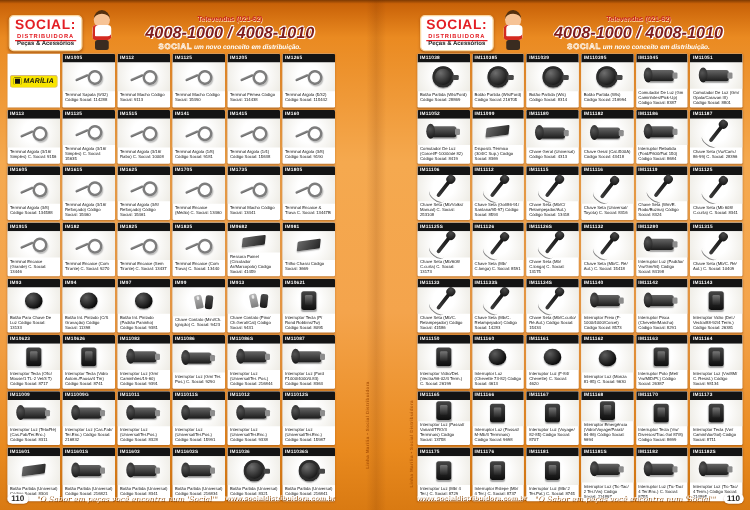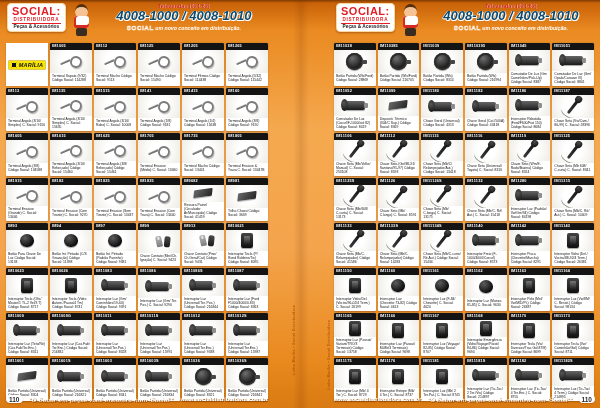--- a/index.html
+++ b/index.html
@@ -9,35 +9,35 @@
     background:linear-gradient(180deg,#7e3a03 0px,#c96208 3px,#ea8a21 30px,#f5a94f 130px,#f4a44c 250px,#e98a1f 360px,#d97a12 100%);
   }
   .spread{position:absolute;inset:0}
   .spread::after{content:"";position:absolute;left:293px;top:0;width:16px;height:100%;
     background:linear-gradient(90deg,rgba(110,45,0,0),rgba(110,45,0,.16) 50%,rgba(110,45,0,0));pointer-events:none}
   .page{position:absolute;top:0;height:408px;width:300px}
   .page-left{left:0}
   .page-right{left:300px}
 
   
-  .page-header{position:absolute;top:3px;height:38px;display:flex;align-items:flex-start;gap:5px}
+  .page-header{position:absolute;top:3px;height:38px;display:flex;align-items:flex-end;gap:5px}
   .page-left .page-header{left:7px;right:30px}
   .page-right .page-header{left:36px;right:5px}
   .logo-box{background:#fff;border:1px solid #fad79f;border-radius:4px;padding:2px 4px 2px;text-align:center;
     box-shadow:0 1px 2px rgba(110,45,0,.45);flex:0 0 auto}
   .logo-social{font-size:11px;font-weight:900;color:#e31e24;letter-spacing:.5px;line-height:1}
   .logo-dist{font-size:4.6px;font-weight:800;color:#e31e24;letter-spacing:.7px;border-bottom:.5px solid #e31e24;padding-bottom:.5px}
   .logo-pecas{font-size:4.8px;font-weight:800;color:#191919;margin-top:.5px}
   .mascot{position:relative;width:22px;height:34px;flex:0 0 auto}
   .m-head{position:absolute;top:1px;left:4px;width:13px;height:12px;background:#f6c396;border-radius:50%;border-top:3px solid #53300f}
   .m-body{position:absolute;top:13px;left:3px;width:15px;height:12px;background:#fff;border-radius:3px;box-shadow:inset 0 -3px 0 #d42a20,inset 2px 0 0 #d42a20}
   .m-legs{position:absolute;top:25px;left:5px;width:11px;height:8px;background:#3a2c20;border-radius:2px}
   .phone-block{flex:1 1 auto;text-align:center}
   .tele{font-size:5.5px;font-weight:800;color:#c81e1e;text-shadow:.4px .4px 0 #ffe2b5}
-  .numbers{font-size:13px;font-weight:900;font-style:italic;color:#0c4a6e;line-height:1.05;
+  .numbers{font-size:13px;font-weight:900;font-style:italic;color:#7f1d1d;line-height:1.05;
     text-shadow:1px 1px 0 #fff,-0.5px -0.5px 0 #fff,0.5px -0.5px 0 #fff,-0.5px 0.5px 0 #fff}
   .tagline{font-size:5.2px;color:#fff;font-weight:700;font-style:italic;margin-top:1.5px}
   .tag-brand{font-style:normal;font-weight:900;font-size:6.2px;letter-spacing:.6px;color:rgba(255,255,255,.2);-webkit-text-stroke:.5px #fff}
 
   
   .grid{position:absolute;top:43px;display:grid;grid-template-columns:repeat(6,1fr);grid-auto-rows:43px;gap:2px}
   .page-left .grid{left:6px;right:32px}
   .page-right .grid{left:34px;right:6px}
   .cell{background:#fff;border-radius:1px;box-shadow:0 .5px 1.5px rgba(100,40,0,.4);display:flex;flex-direction:column;overflow:hidden}
   .code-bar{background:#141414;color:#fff;font-size:3.8px;font-weight:700;letter-spacing:.2px;padding:1px 2px;line-height:1.2}

